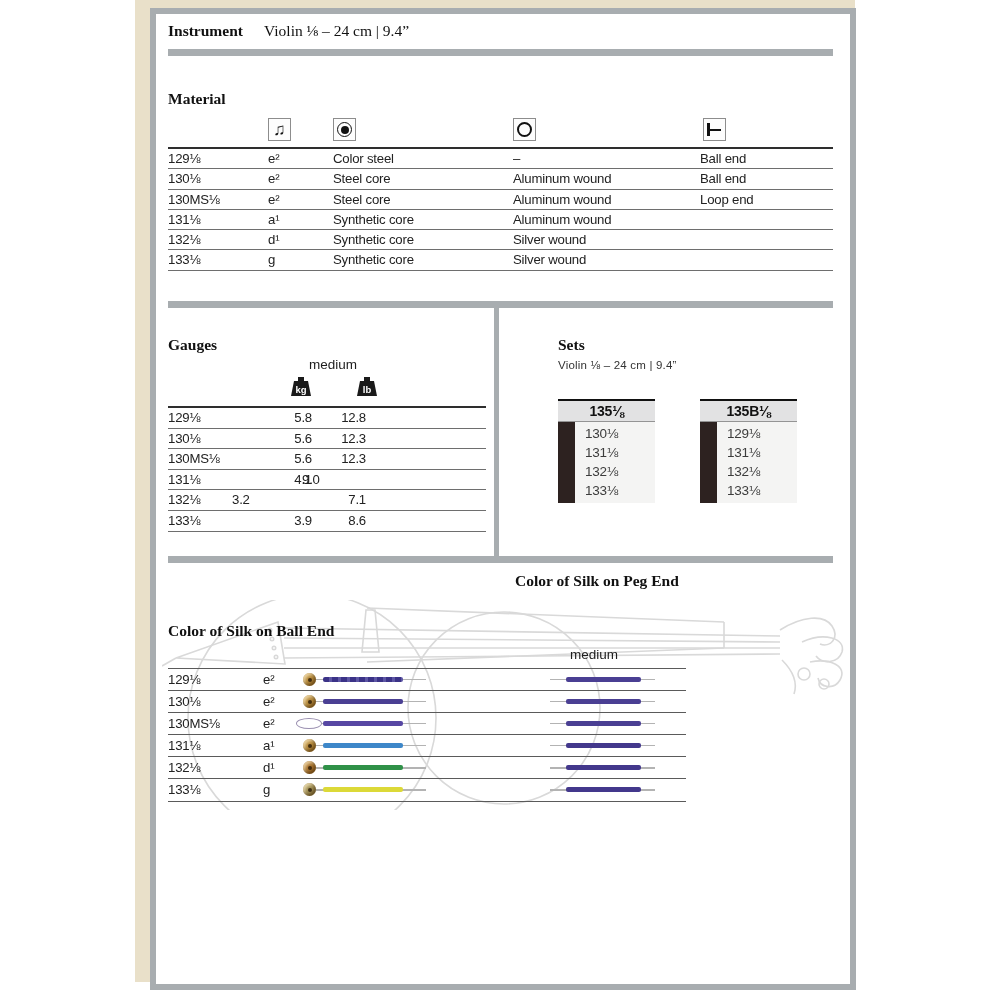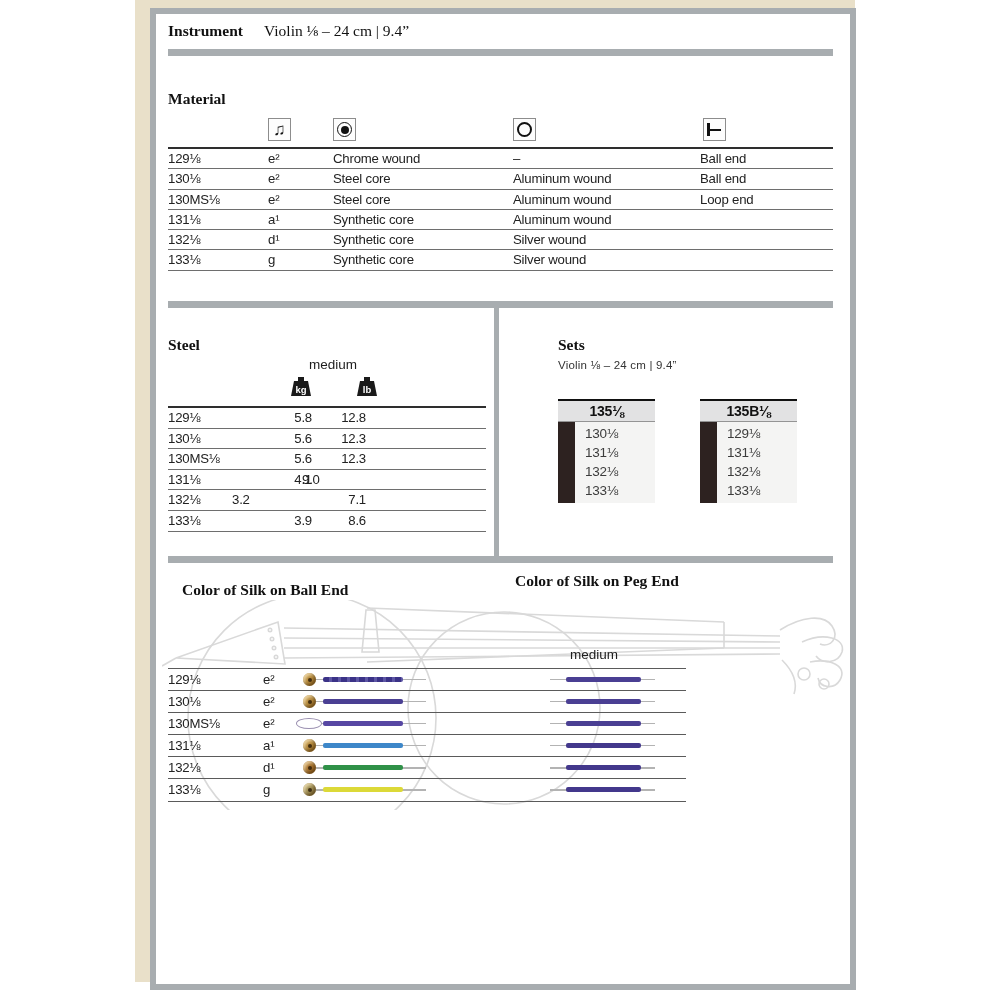--- a/index.html
+++ b/index.html
@@ -73,21 +73,21 @@
   <div class="icon-box" style="left:703px;">
       <span class="endglyph">
         <span class="v"></span>
         <span class="h"></span>
       </span>
     </div>
   <div id="material-table" class="tbl" style="left:168px;top:147px;width:665px;">
       <div class="trow" style="height: 19.3px; line-height: 19.3px;">
         <span style="left: 0px;">129⅛</span>
         <span style="left: 100px;">e²</span>
-        <span style="left: 165px;">Chrome wound</span>
+        <span style="left: 165px;">Color steel</span>
         <span style="left: 345px;">–</span>
         <span style="left: 532px;">Ball end</span>
       </div>
       <div class="trow" style="height: 19.3px; line-height: 19.3px;">
         <span style="left: 0px;">130⅛</span>
         <span style="left: 100px;">e²</span>
         <span style="left: 165px;">Steel core</span>
         <span style="left: 345px;">Aluminum wound</span>
         <span style="left: 532px;">Ball end</span>
       </div>
@@ -114,21 +114,21 @@
         <span style="left: 0px;">133⅛</span>
         <span style="left: 100px;">g</span>
         <span style="left: 165px;">Synthetic core</span>
         <span style="left: 345px;">Silver wound</span>
       </div>
     </div>
 
   <div class="bar" style="top:301px;"></div>
   <div class="vdiv"></div>
 
-  <div class="abs serif-b" style="left:168px;top:336px;">Steel</div>
+  <div class="abs serif-b" style="left:168px;top:336px;">Gauges</div>
   <div class="abs" style="left:288px;top:357px;width:90px;text-align:center;font-size:13.5px;">medium</div>
   <div class="abs" style="left:290px;top:376px;text-align:center;">
     <svg width="22" height="22" viewBox="0 0 22 22">
         <path d="M8,1 h6 v4 h-6 z M4,5 L18,5 L21,20 L1,20 Z" fill="#1a1a1a"></path>
         <text x="11" y="17" text-anchor="middle" font-size="9.5" font-weight="bold" fill="#ffffff">kg</text>
       </svg>
   </div>
   <div class="abs" style="left:356px;top:376px;">
     <svg width="22" height="22" viewBox="0 0 22 22">
         <path d="M8,1 h6 v4 h-6 z M4,5 L18,5 L21,20 L1,20 Z" fill="#1a1a1a"></path>
@@ -214,21 +214,21 @@
         <path d="M205,62 L562,48"></path>
         <path d="M562,22 L562,48"></path>
       <path d="M618,30 C640,16 662,14 670,26 C678,38 668,48 658,44"></path>
       <path d="M640,42 C662,32 684,38 680,52 C676,64 660,64 654,56"></path>
       <path d="M648,62 C668,58 686,66 678,80 C672,90 658,88 656,78"></path>
       <circle cx="642" cy="74" r="6"></circle>
         <circle cx="662" cy="84" r="5"></circle>
       <path d="M620,60 C630,70 636,82 632,94"></path>
     </svg>
   </div>
-  <div class="abs serif-b" style="left:168px;top:581px;margin-left:14px;">Color of Silk on Ball End</div>
+  <div class="abs serif-b" style="left:168px;top:622px;">Color of Silk on Ball End</div>
   <div class="abs serif-b" style="left:515px;top:572px;">Color of Silk on Peg End</div>
   <div class="abs" style="left:570px;top:647px;font-size:13.5px;">medium</div>
   <div id="silk-table" class="silk-tbl">
       <div class="srow">
         <span style="left: 0px;">129⅛</span>
         <span style="left: 95px;">e²</span>
         <div class="gline" style="left: 148px; width: 110px;"></div>
         <div class="silkbar" style="left: 155px; width: 80px; background: repeating-linear-gradient(90deg, rgb(59, 50, 135) 0px, rgb(59, 50, 135) 6px, rgb(93, 86, 164) 6px, rgb(93, 86, 164) 9px);"></div>
         <div class="ballend" style="left: 135px; background: rgb(181, 137, 59);">
           <div class="hole"></div>

